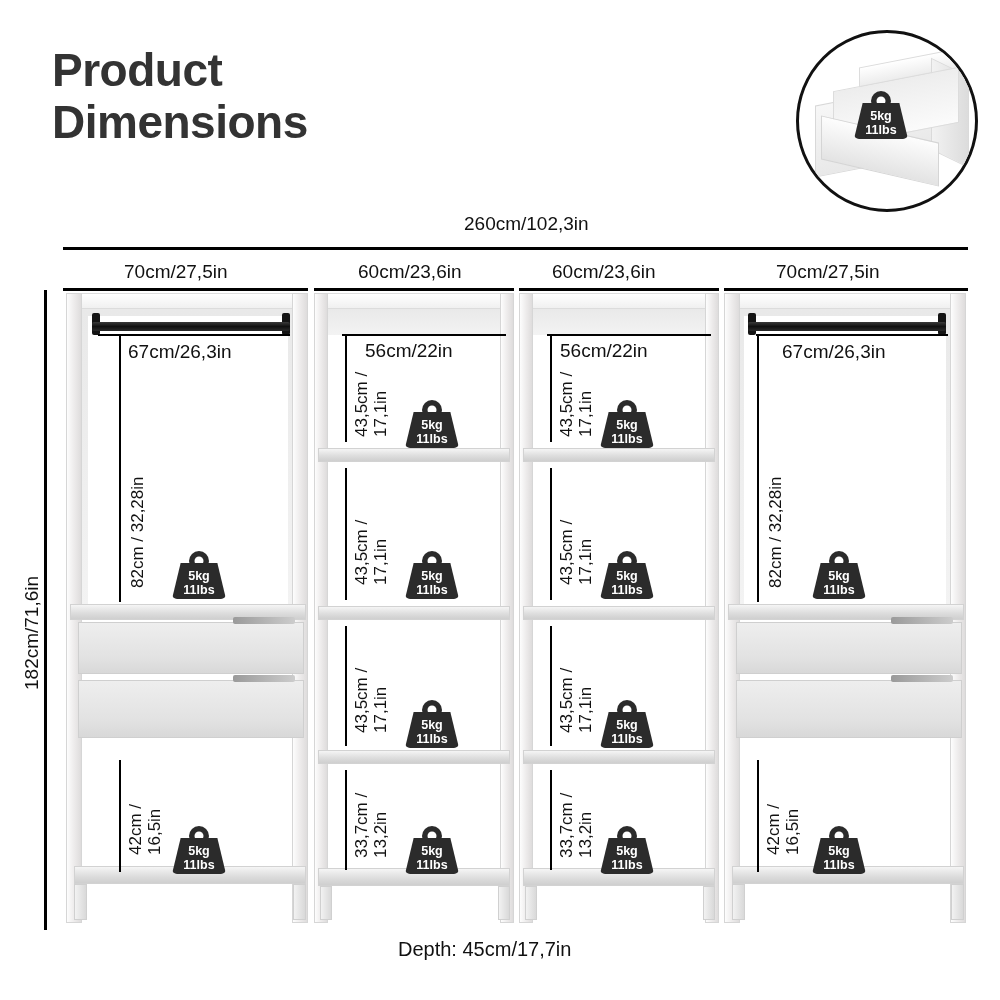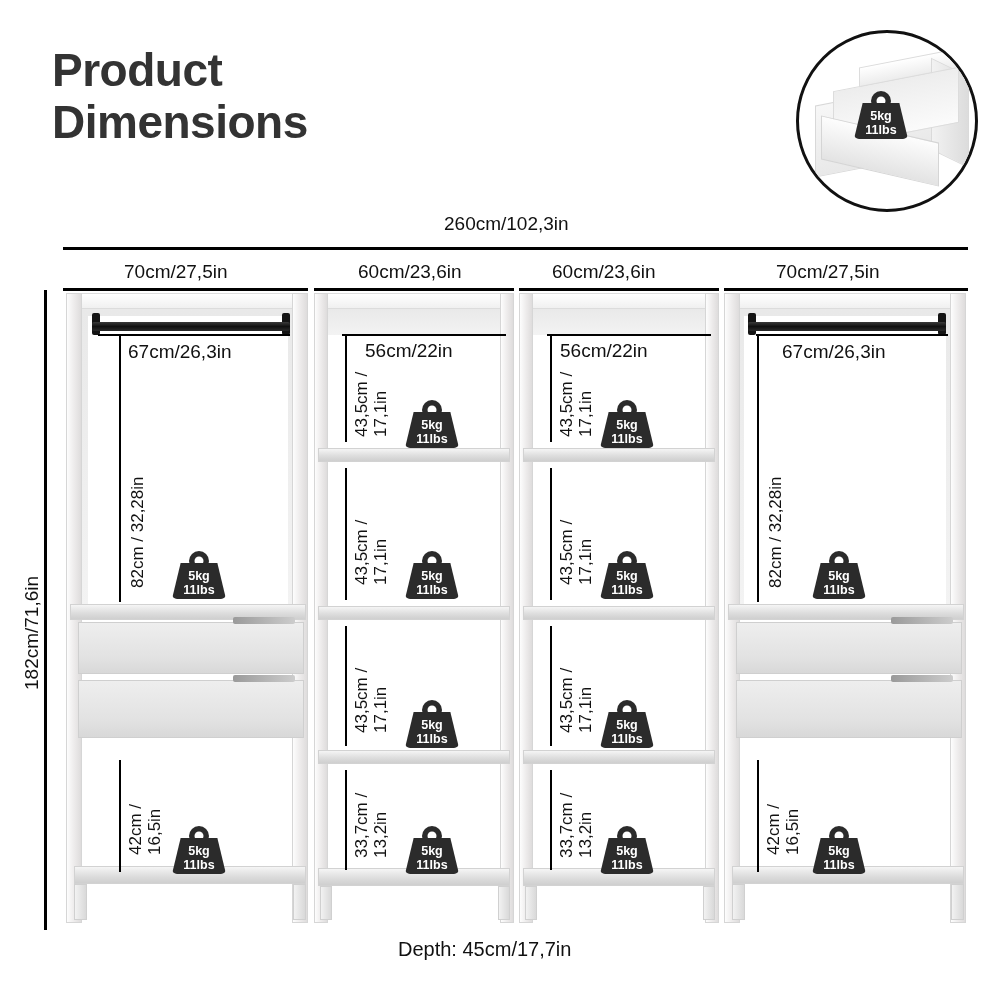--- a/index.html
+++ b/index.html
@@ -171,21 +171,21 @@
     <div class="inset-drawer-side"></div>
     <div class="inset-drawer-inner"></div>
     <div class="inset-drawer-front"></div>
     <div class="wbadge" style="left:55px; top:58px;">
       <div class="ring"></div>
       <div class="body"></div>
       <div class="txt"><span>5kg</span><br><span>11lbs</span></div>
     </div>
   </div>
 
-  <div class="dimlabel" style="left:444px; top:213px;">260cm/102,3in</div>
+  <div class="dimlabel" style="left:464px; top:213px;">260cm/102,3in</div>
   <div class="dimline-h" style="left:63px; top:247px; width:905px;"></div>
 
   <div class="dimlabel" style="left:124px; top:261px;">70cm/27,5in</div>
   <div class="dimlabel" style="left:358px; top:261px;">60cm/23,6in</div>
   <div class="dimlabel" style="left:552px; top:261px;">60cm/23,6in</div>
   <div class="dimlabel" style="left:776px; top:261px;">70cm/27,5in</div>
 
   <div class="dimline-h" style="left:63px;  top:288px; width:245px;"></div>
   <div class="dimline-h" style="left:314px; top:288px; width:200px;"></div>
   <div class="dimline-h" style="left:519px; top:288px; width:200px;"></div>

